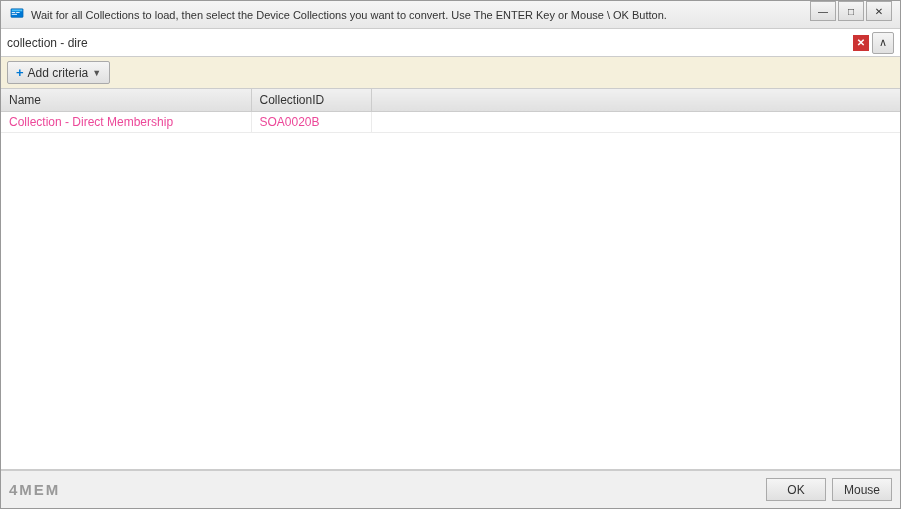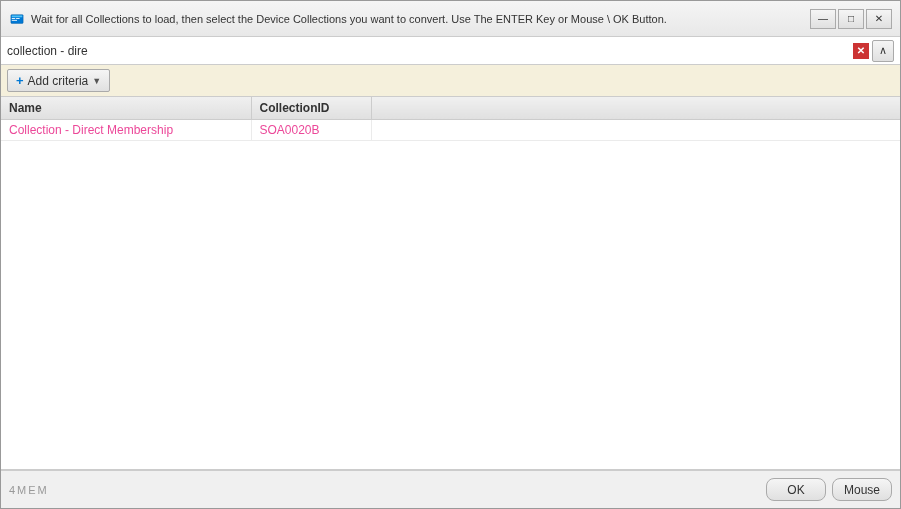--- a/index.html
+++ b/index.html
@@ -25,23 +25,23 @@
       border: 1px solid #999;
       background: #fff;
       display: flex;
       flex-direction: column;
       box-shadow: 2px 2px 8px rgba(0,0,0,0.3);
     }
 
     .title-bar {
       background: linear-gradient(to bottom, #f5f5f5, #e8e8e8);
       border-bottom: 1px solid #ccc;
-      height: 36px;
-      display: flex;
-      align-items: center;
+      height: 28px;
+      display: flex;
+      align-items: flex-end;
       padding: 7px 8px;
       flex-shrink: 0;
     }
 
     .title-bar-icon {
       width: 16px;
       height: 16px;
       margin-right: 6px;
       display: flex;
       align-items: center;
@@ -175,21 +175,21 @@
       width: 100%;
       border-collapse: collapse;
     }
 
     .data-table thead th {
       background: linear-gradient(to bottom, #f0f0f0, #e0e0e0);
       border-bottom: 1px solid #ccc;
       border-right: 1px solid #ccc;
       padding: 4px 8px;
       text-align: left;
-      font-weight: bold;
+      font-weight: normal;
       color: #333;
       position: sticky;
       top: 0;
     }
 
     .data-table thead th:last-child {
       border-right: none;
     }
 
     .data-table tbody tr:nth-child(even) {
@@ -232,35 +232,35 @@
     }
 
     .footer-relative {
       flex: 1;
       display: flex;
       align-items: center;
     }
 
     .watermark-text {
       color: #999;
-      font-size: 11px;
-      font-weight: normal;
+      font-size: 15px;
+      font-weight: bold;
       letter-spacing: 2px;
     }
 
     .action-btn {
       min-width: 60px;
       height: 23px;
       border: 1px solid #aaa;
       background: linear-gradient(to bottom, #f5f5f5, #e0e0e0);
       cursor: pointer;
       font-size: 12px;
       color: #333;
       padding: 0 2px;
-      border-radius: 8px;
+      border-radius: 0;
     }
   </style>
 </head>
 <body>
 
 <div class="window">
 
   <div class="title-bar">
     <div class="title-bar-icon">
       <svg viewBox="0 0 16 16" fill="none">

